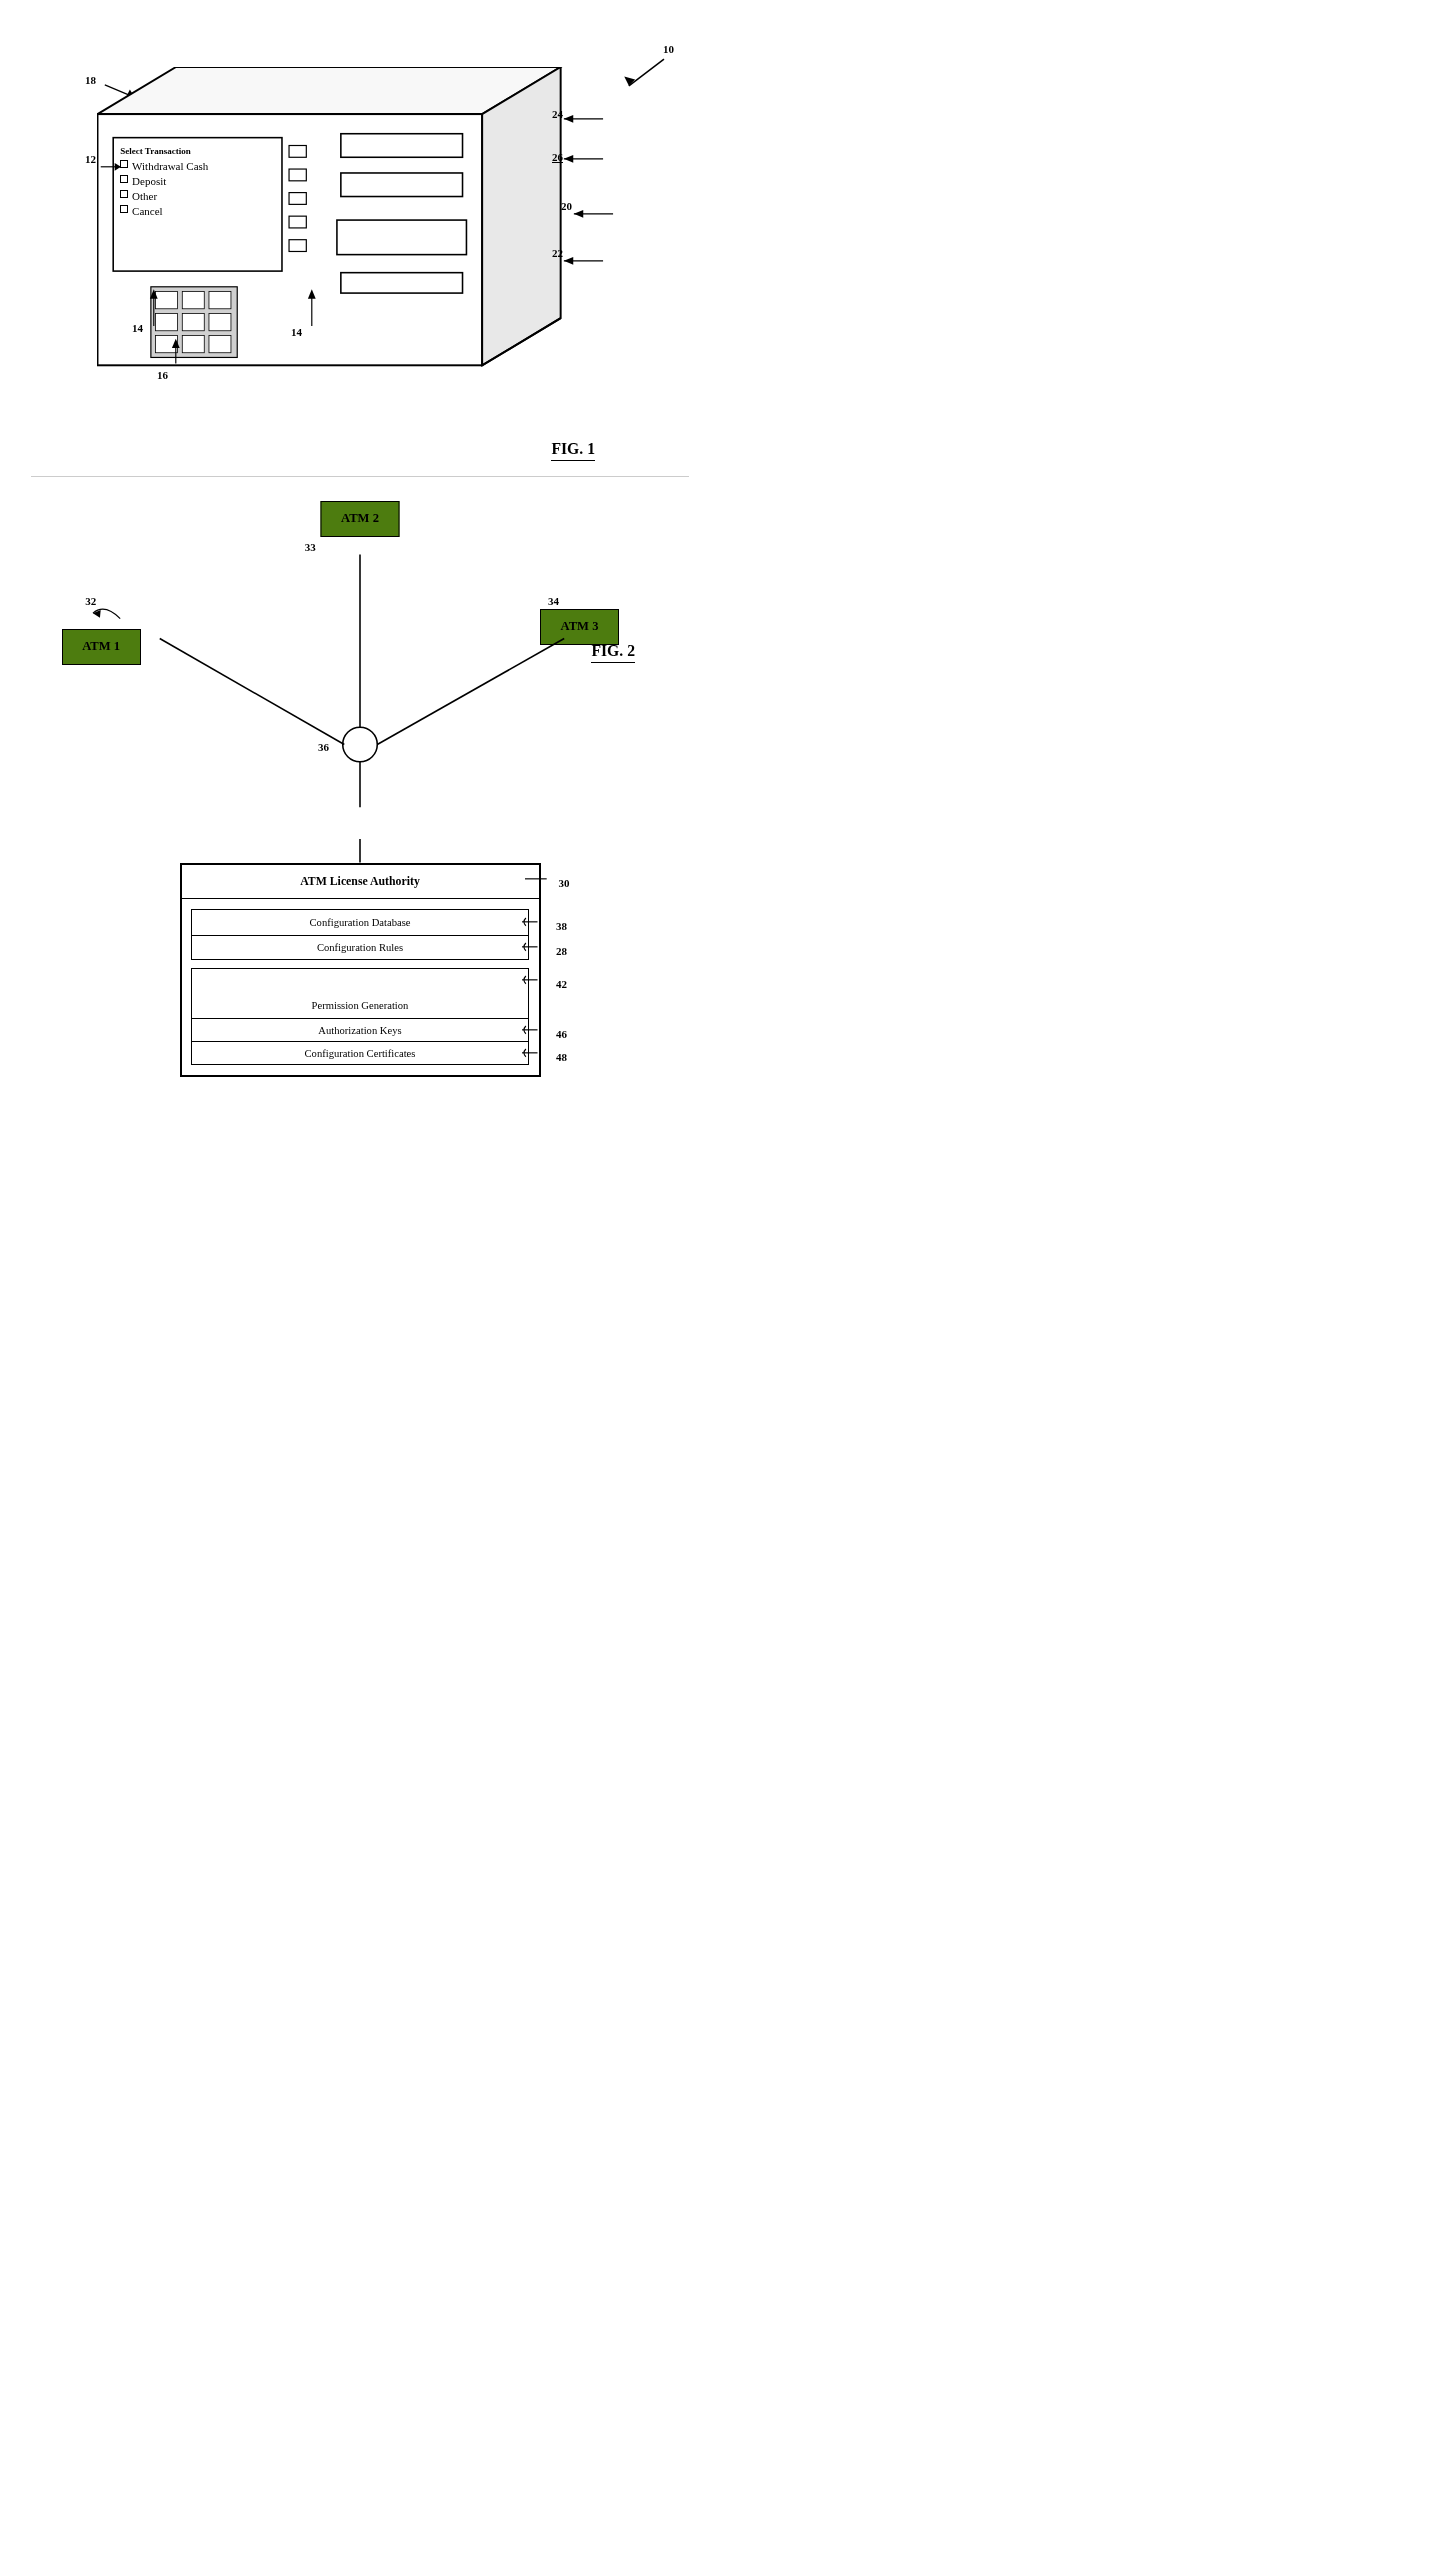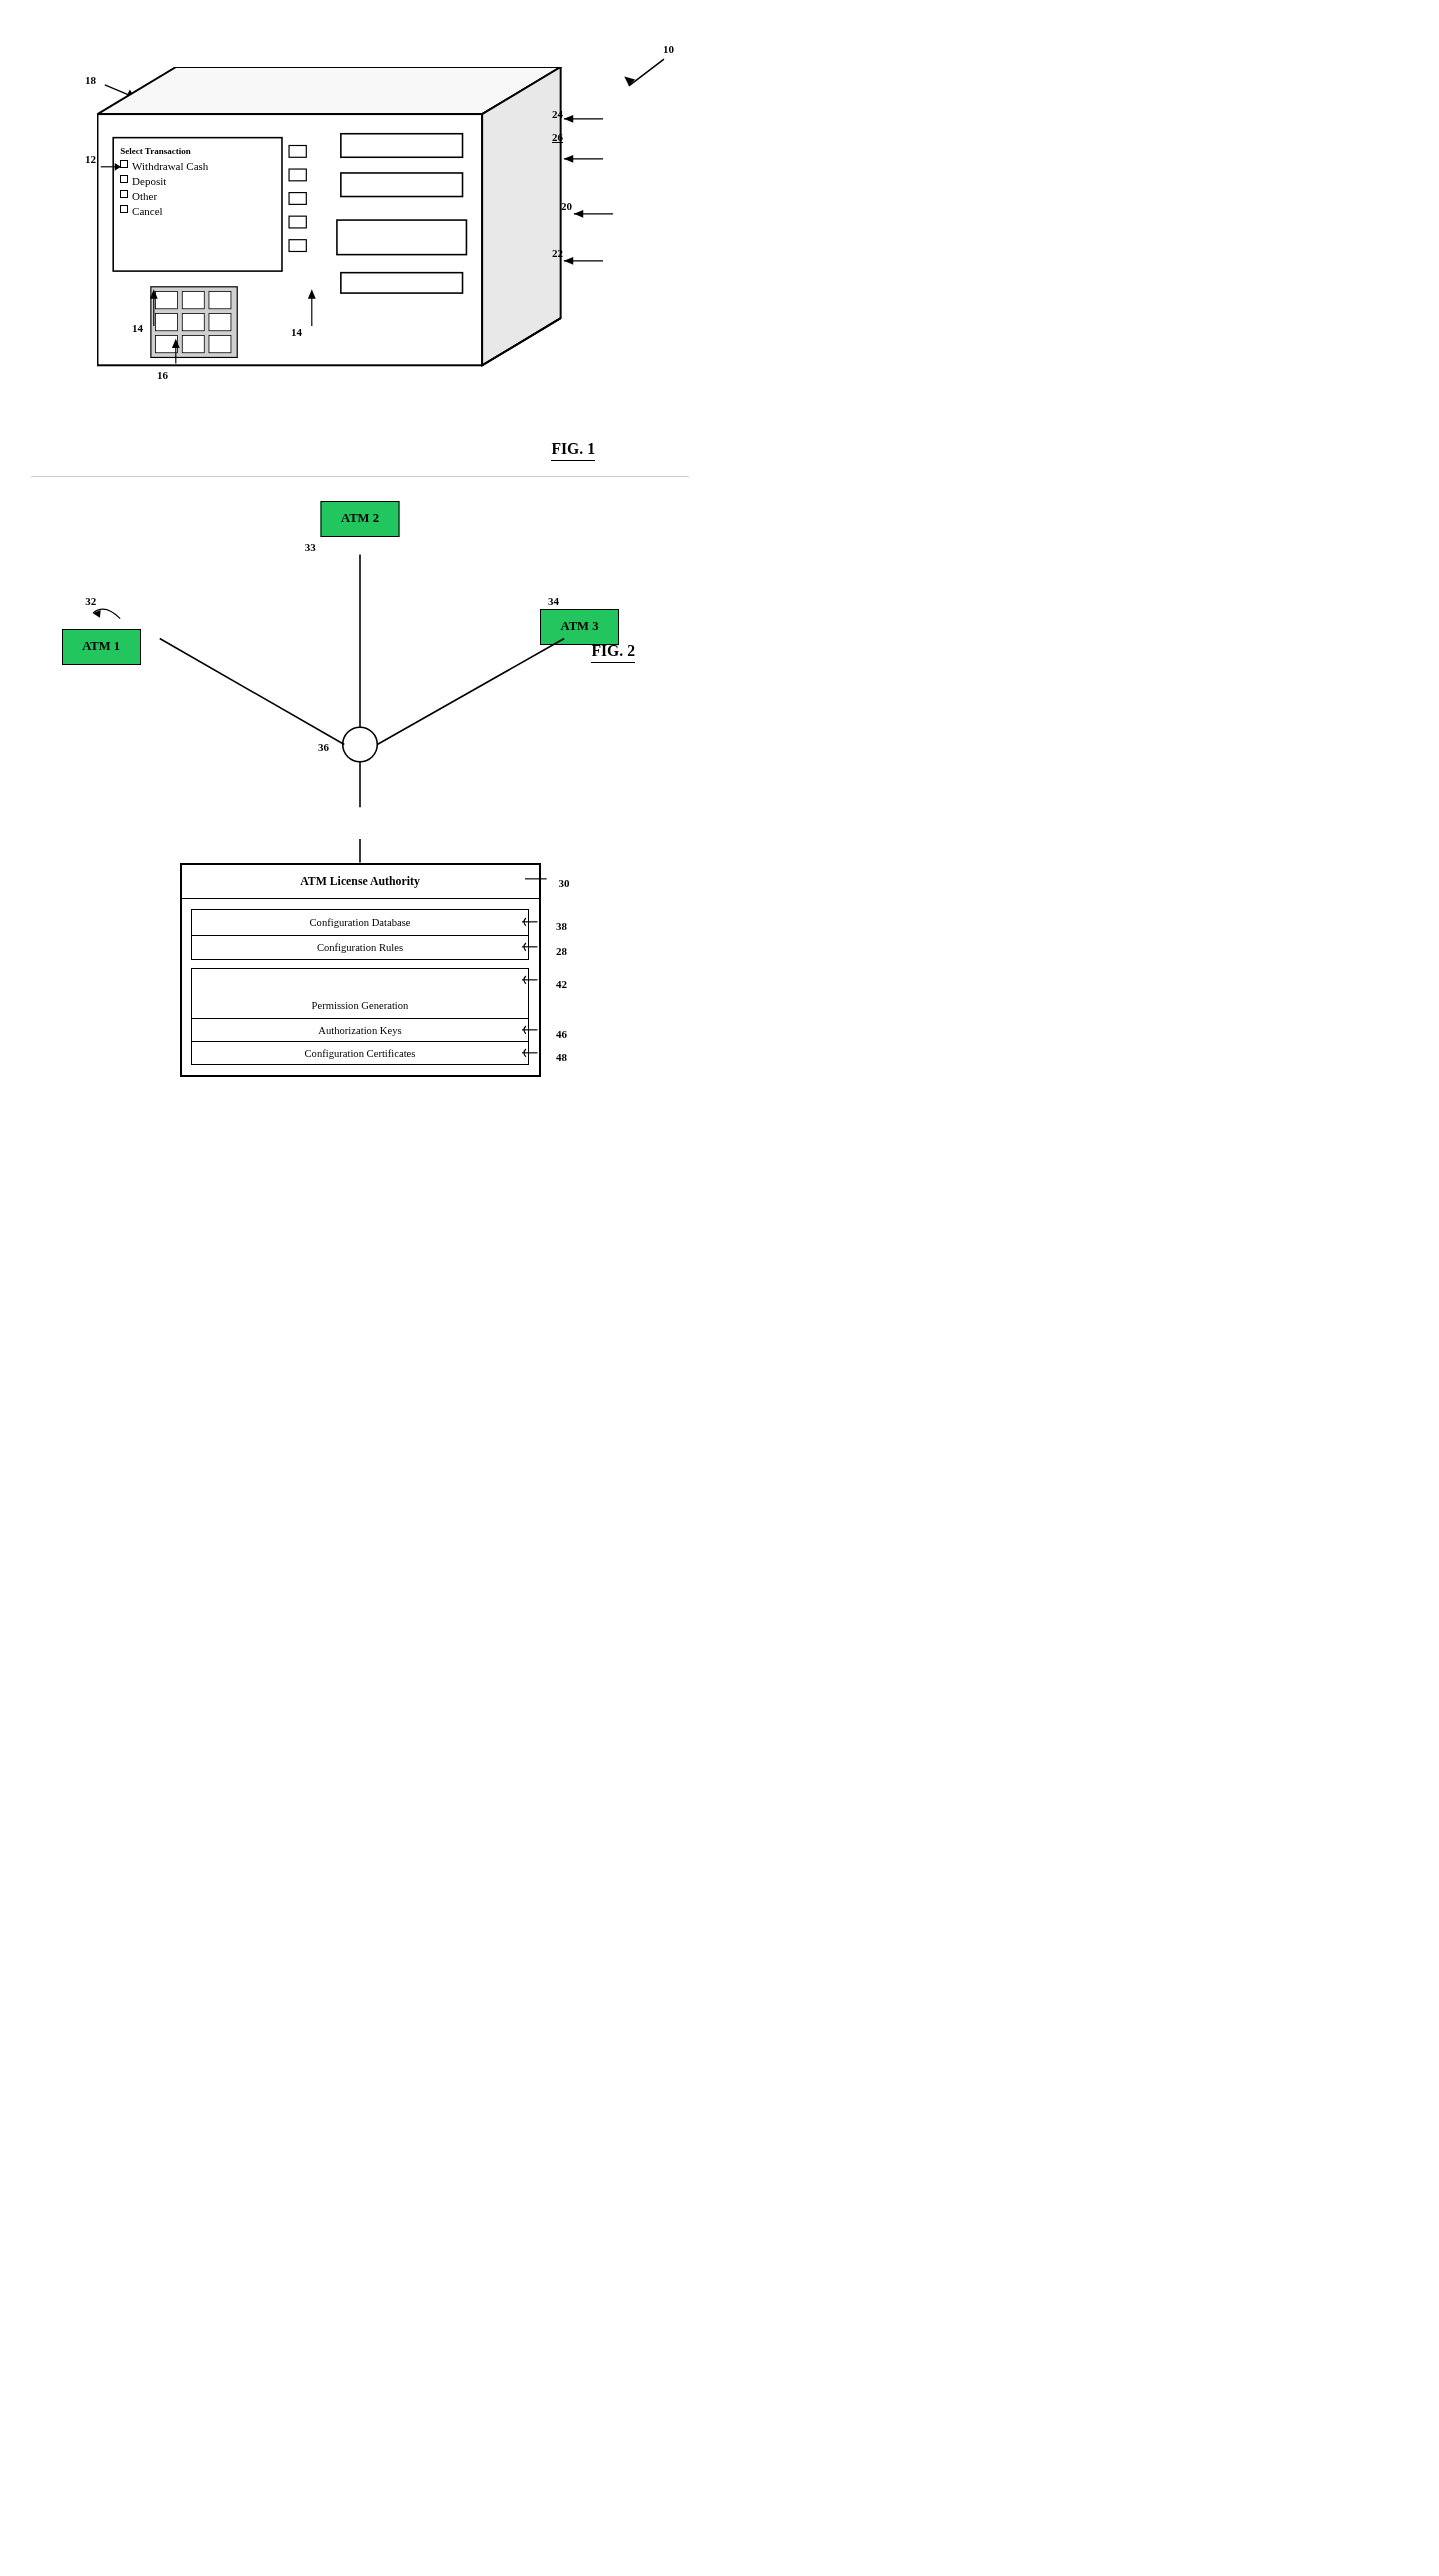--- a/index.html
+++ b/index.html
@@ -62,21 +62,21 @@
 
     
     .fig2-container {
       position: relative;
       width: 644px;
       margin: 23.6px auto 7.9px auto;
     }
 
     .atm-node-box {
       border: 1.6px solid #000;
-      background: #22c55e;
+      background: #4d7c0f;
       padding: 9.4px 19px;
       font-size: 12.6px;
       font-weight: bold;
       text-align: center;
       min-width: 79px;
     }
   </style>
 </head>
 <body>
 
@@ -175,21 +175,21 @@
       <line x1="15" y1="38" x2="15" y2="10" stroke="#000" stroke-width="1.5"></line>
       <polygon points="15,6 10,18 20,18" fill="#000"></polygon>
     </svg>
 
     <span class="ref-num" style="right:119px; top:69px;">24</span>
     <svg style="position:absolute;right:75px;top:72px;width:51px;height:15.7px;" viewBox="0 0 65 20" width="51" height="15.7">
       <line x1="60" y1="10" x2="10" y2="10" stroke="#000" stroke-width="1.5"></line>
       <polygon points="10,10 22,5 22,15" fill="#000"></polygon>
     </svg>
 
-    <span class="ref-num" style="right:119px; top:92px;text-decoration:underline;">26</span>
+    <span class="ref-num" style="right:119px; top:112px;text-decoration:underline;">26</span>
     <svg style="position:absolute;right:75px;top:112px;width:51px;height:15.7px;" viewBox="0 0 65 20" width="51" height="15.7">
       <line x1="60" y1="10" x2="10" y2="10" stroke="#000" stroke-width="1.5"></line>
       <polygon points="10,10 22,5 22,15" fill="#000"></polygon>
     </svg>
 
     <span class="ref-num" style="right:110px; top:161px;">20</span>
     <svg style="position:absolute;right:65px;top:167px;width:51px;height:15.7px;" viewBox="0 0 65 20" width="51" height="15.7">
       <line x1="60" y1="10" x2="10" y2="10" stroke="#000" stroke-width="1.5"></line>
       <polygon points="10,10 22,5 22,15" fill="#000"></polygon>
     </svg>

